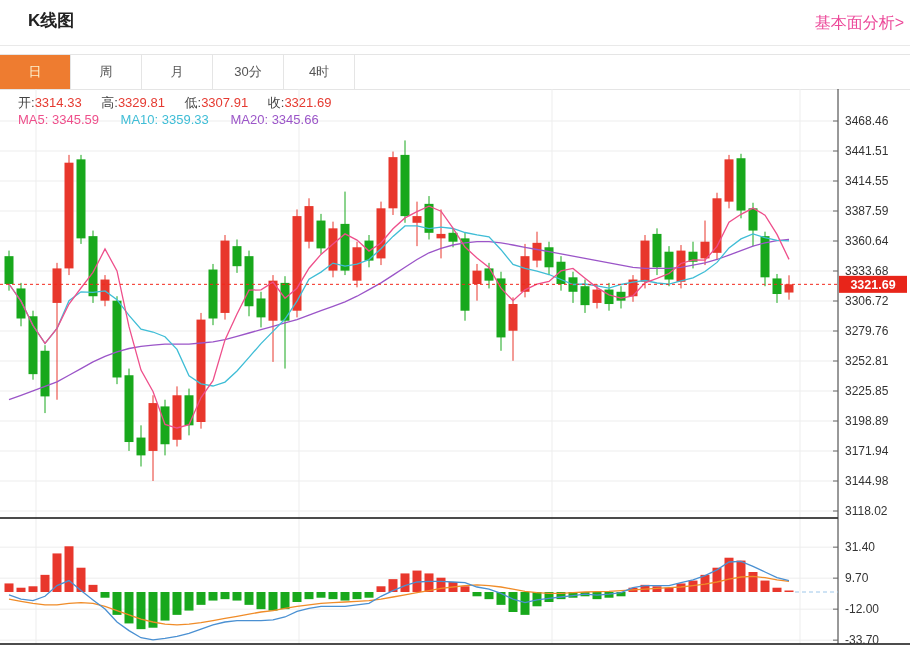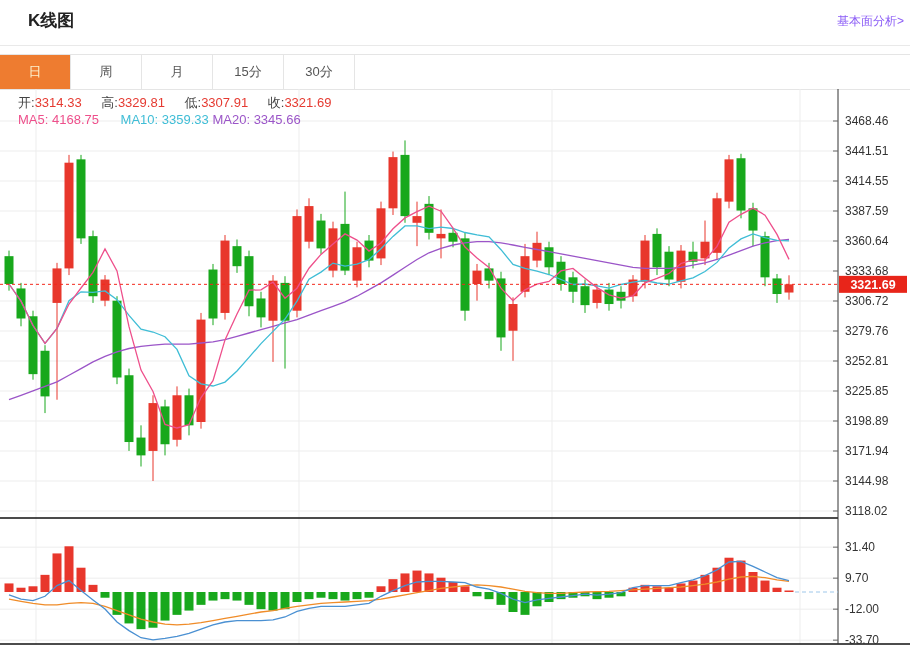--- a/index.html
+++ b/index.html
@@ -1,57 +1,57 @@
 <!DOCTYPE html>
 <html><head>
 <meta charset="utf-8">
 <style>
   html,body{margin:0;padding:0;background:#fff;}
   .page{position:relative;width:910px;height:650px;background:#fff;overflow:hidden;
         font-family:"Liberation Sans","DejaVu Sans",sans-serif;}
   .header{position:absolute;top:0;left:0;width:910px;height:45px;}
   .page-title{position:absolute;left:28px;top:9px;font-size:17px;font-weight:bold;color:#222;margin:0;}
-  .fund-link{position:absolute;right:6px;top:13px;font-size:12px;color:#8b5cf6;text-decoration:none;cursor:pointer;}
+  .fund-link{position:absolute;right:6px;top:13px;font-size:16px;color:#ec4899;text-decoration:none;cursor:pointer;}
   .divider{position:absolute;top:45px;left:0;width:910px;height:1px;background:#e9e9e9;}
   .tabs{position:absolute;top:54px;left:0;width:910px;height:34px;display:flex;
         border-top:1px solid #e5e5e5;border-bottom:1px solid #e5e5e5;background:#fff;box-sizing:content-box;}
   .tab{width:71px;height:34px;line-height:34px;text-align:center;font-size:13px;color:#555;
        border-right:1px solid #e5e5e5;background:#fff;cursor:pointer;box-sizing:border-box;user-select:none;}
   .tab.active{background:#ee7c30;color:#fdf3d0;}
   .chart{position:absolute;top:89px;left:0;width:910px;height:557px;}
   .chart svg{position:absolute;top:0;left:0;}
   .lg{position:absolute;left:18px;font-size:13px;white-space:nowrap;pointer-events:none;text-align:right;}
   .lg-ohlc{top:5px;}
   .lg-ma{top:23px;}
   .lg-macd{top:433px;}
   .lg .lbl{color:#444;}
   .lg .val{color:#e53a31;margin-right:16px;}
   .c-ma5{color:#ee4f8b;margin-right:18px;}
-  .c-ma10{color:#3fbdd6;}
+  .c-ma10{color:#3fbdd6;margin-right:18px;}
   .c-ma20{color:#9b55c8;}
   .c-macd{color:#e0443c;margin-right:20px;}
   .c-diff{color:#4a90d2;margin-right:20px;}
   .c-dea{color:#f08c28;}
 </style>
 </head>
 <body>
 
 <div class="page">
   <div class="header">
     <h1 class="page-title">K线图</h1>
     <a class="fund-link">基本面分析&gt;</a>
   </div>
   <div class="divider"></div>
 
   <div class="tabs" id="tabs">
       <div class="tab active">日</div>
       <div class="tab">周</div>
       <div class="tab">月</div>
-      <div class="tab">15分</div>
       <div class="tab">30分</div>
+      <div class="tab">4时</div>
     </div>
 
   <div class="chart">
     <svg id="chartsvg" width="910" height="557">
         <line x1="0" y1="32" x2="838" y2="32" stroke="#ededed" stroke-width="1"></line>
         <line x1="0" y1="62" x2="838" y2="62" stroke="#ededed" stroke-width="1"></line>
         <line x1="0" y1="92" x2="838" y2="92" stroke="#ededed" stroke-width="1"></line>
         <line x1="0" y1="122" x2="838" y2="122" stroke="#ededed" stroke-width="1"></line>
         <line x1="0" y1="152" x2="838" y2="152" stroke="#ededed" stroke-width="1"></line>
         <line x1="0" y1="182" x2="838" y2="182" stroke="#ededed" stroke-width="1"></line>
@@ -324,19 +324,19 @@
       </svg>
 
     <div class="lg lg-ohlc">
       <span class="lbl">开:</span><span class="val">3314.33</span>
       <span class="lbl">高:</span><span class="val">3329.81</span>
       <span class="lbl">低:</span><span class="val">3307.91</span>
       <span class="lbl">收:</span><span class="val">3321.69</span>
     </div>
 
     <div class="lg lg-ma">
-      <span class="c-ma5"><span>MA5:</span> <span>4168.75</span></span>
+      <span class="c-ma5"><span>MA5:</span> <span>3345.59</span></span>
       <span class="c-ma10"><span>MA10:</span> <span>3359.33</span></span>
       <span class="c-ma20"><span>MA20:</span> <span>3345.66</span></span>
     </div>
 
   </div>
 </div>
 
 </body></html>

